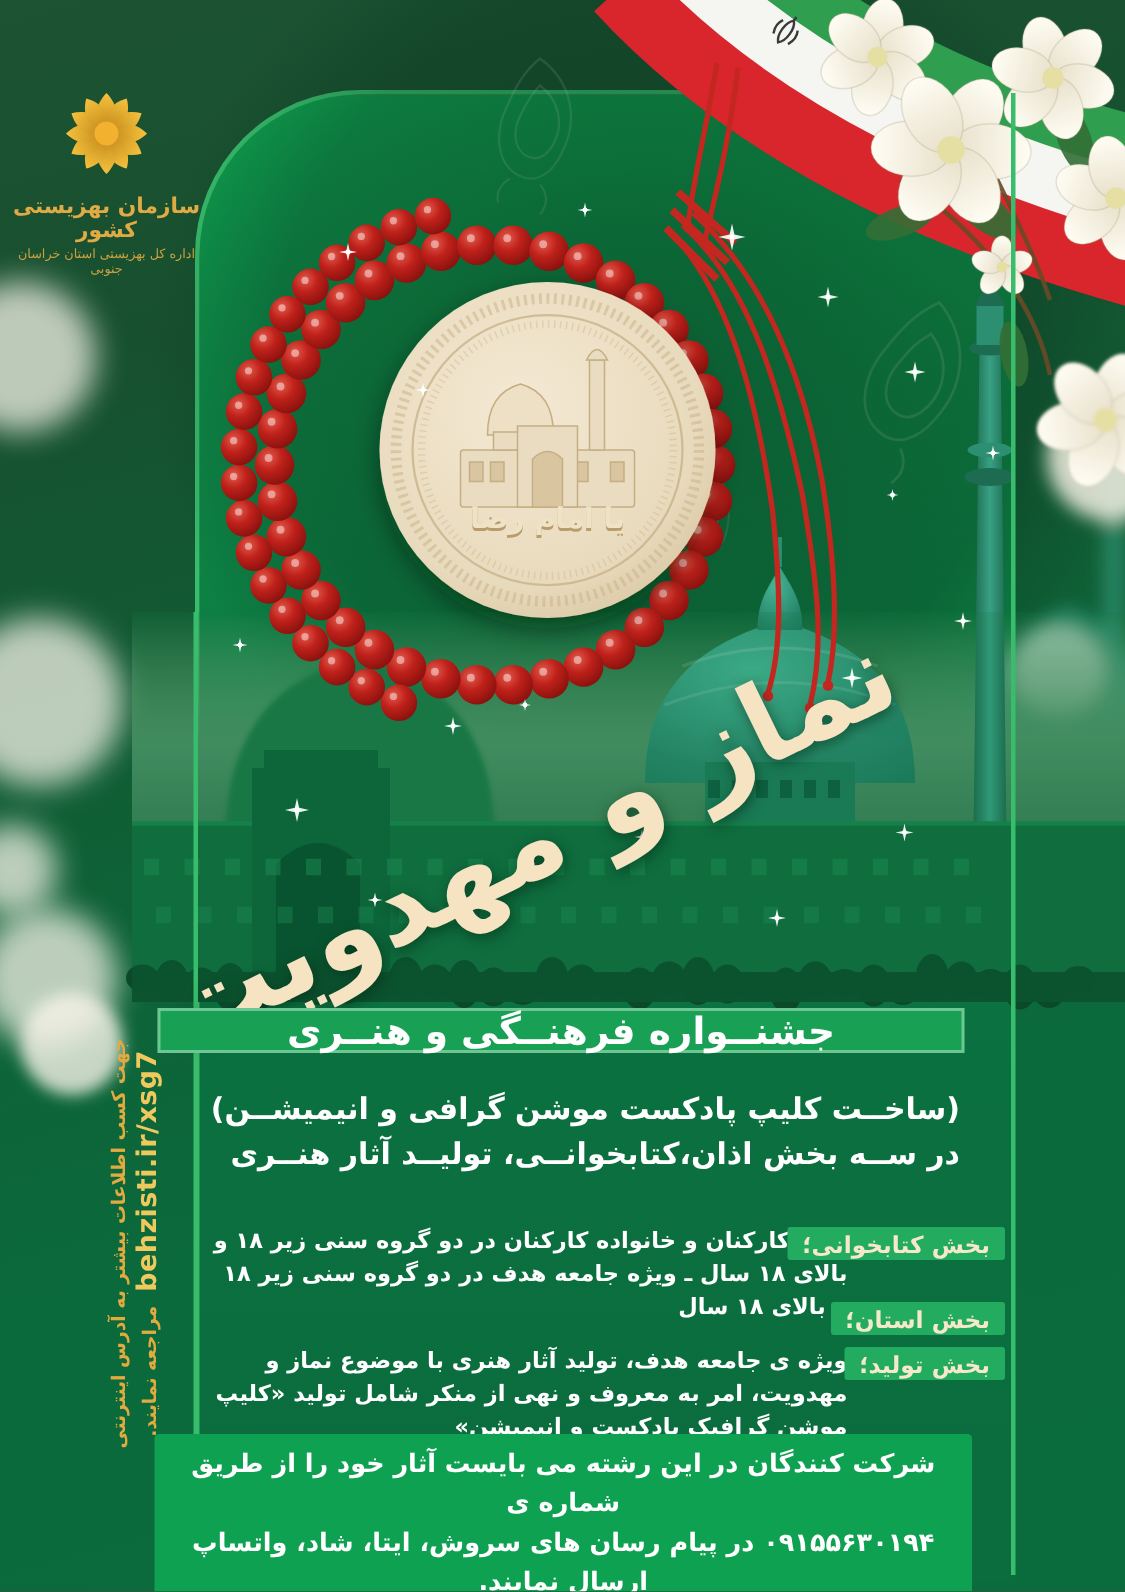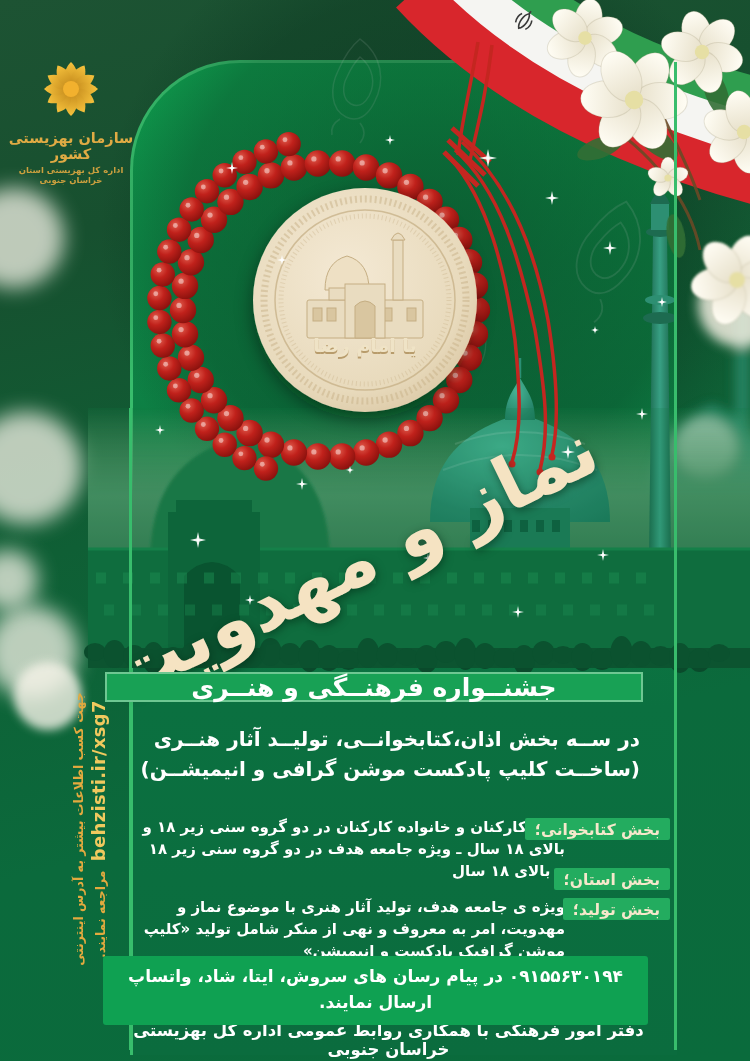--- a/index.html
+++ b/index.html
@@ -54,21 +54,21 @@
     font-size:17px;line-height:1.55;
   }
   .footer-line{
     position:absolute;left:130px;top:1021px;width:517px;z-index:9;
     direction:rtl;text-align:center;color:#fff;font-weight:bold;font-size:16.5px;
   }
   .logo{
     position:absolute;left:8px;top:56px;width:126px;z-index:9;text-align:center;
   }
   .logo-name{color:#e0ab44;font-weight:bold;font-size:14.5px;margin-top:4px;direction:rtl;text-align:center;}
-  .logo-unit{color:#d5a440;font-weight:bold;font-size:8.5px;margin-top:3px;direction:rtl;opacity:.95;}
+  .logo-unit{color:#d5a440;font-weight:normal;font-size:8.5px;margin-top:3px;direction:rtl;opacity:.95;}
   .side-note{
     position:absolute;left:-43px;top:800px;width:266px;height:58px;z-index:9;
     transform:rotate(-90deg);display:flex;flex-direction:column;
     align-items:center;justify-content:center;direction:rtl;color:#e3aa3f;
   }
   .side-line1{font-weight:bold;font-size:12.5px;white-space:nowrap;}
   .side-line2{font-weight:bold;font-size:12.5px;white-space:nowrap;margin-top:2px;}
   .side-url{font-size:18px;color:#f0c95e;letter-spacing:.3px;padding-left:5px;}
 </style>
 </head>
@@ -528,31 +528,32 @@
   <div class="vline left"></div>
   <div class="vline right"></div>
 
   <div class="calligraphy" dir="rtl">نماز و مهدویت</div>
 
   <div class="banner" dir="rtl">
     <span>جشنــواره فرهنــگی و هنــری</span>
   </div>
 
   <div class="intro">
+    <div>(ساخــت کلیپ پادکست موشن گرافی و انیمیشــن)</div>
     <div>در ســه بخش اذان،کتابخوانــی، تولیــد آثار هنــری</div>
-    <div>(ساخــت کلیپ پادکست موشن گرافی و انیمیشــن)</div>
   </div>
 
   <div class="chip c1">بخش کتابخوانی؛</div>
   <div class="sec-text s1">ویژه کارکنان و خانواده کارکنان در دو گروه سنی زیر ۱۸ و بالای ۱۸ سال ـ ویژه جامعه هدف در دو گروه سنی زیر ۱۸ و بالای ۱۸ سال</div>
   <div class="chip c2">بخش استان؛</div>
   <div class="chip c3">بخش تولید؛</div>
   <div class="sec-text s3">ویژه ی جامعه هدف، تولید آثار هنری با موضوع نماز و مهدویت، امر به معروف و نهی از منکر شامل تولید «کلیپ موشن گرافیک پادکست و انیمیشن»</div>
 
   <div class="submission">
+    <div>شرکت کنندگان در این رشته می بایست آثار خود را از طریق شماره ی</div>
     <div>۰۹۱۵۵۶۳۰۱۹۴ در پیام رسان های سروش، ایتا، شاد، واتساپ ارسال نمایند.</div>
   </div>
 
   <div class="footer-line">دفتر امور فرهنگی با همکاری روابط عمومی اداره کل بهزیستی خراسان جنوبی</div>
 
   <div class="logo">
     <svg width="66" height="66" viewBox="-33 -33 66 66">
       <defs>
         <linearGradient id="goldG" x1="0" y1="0" x2="0" y2="1">
           <stop offset="0" stop-color="#f6c23d"></stop>

